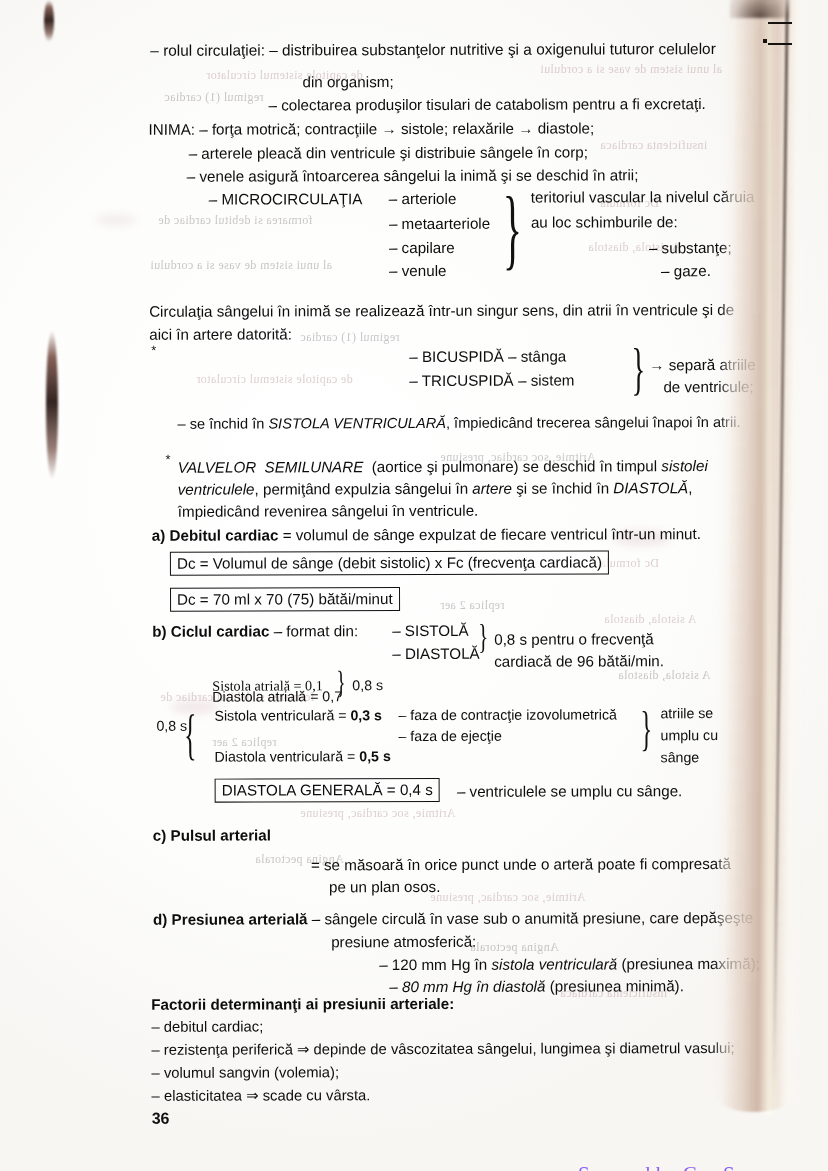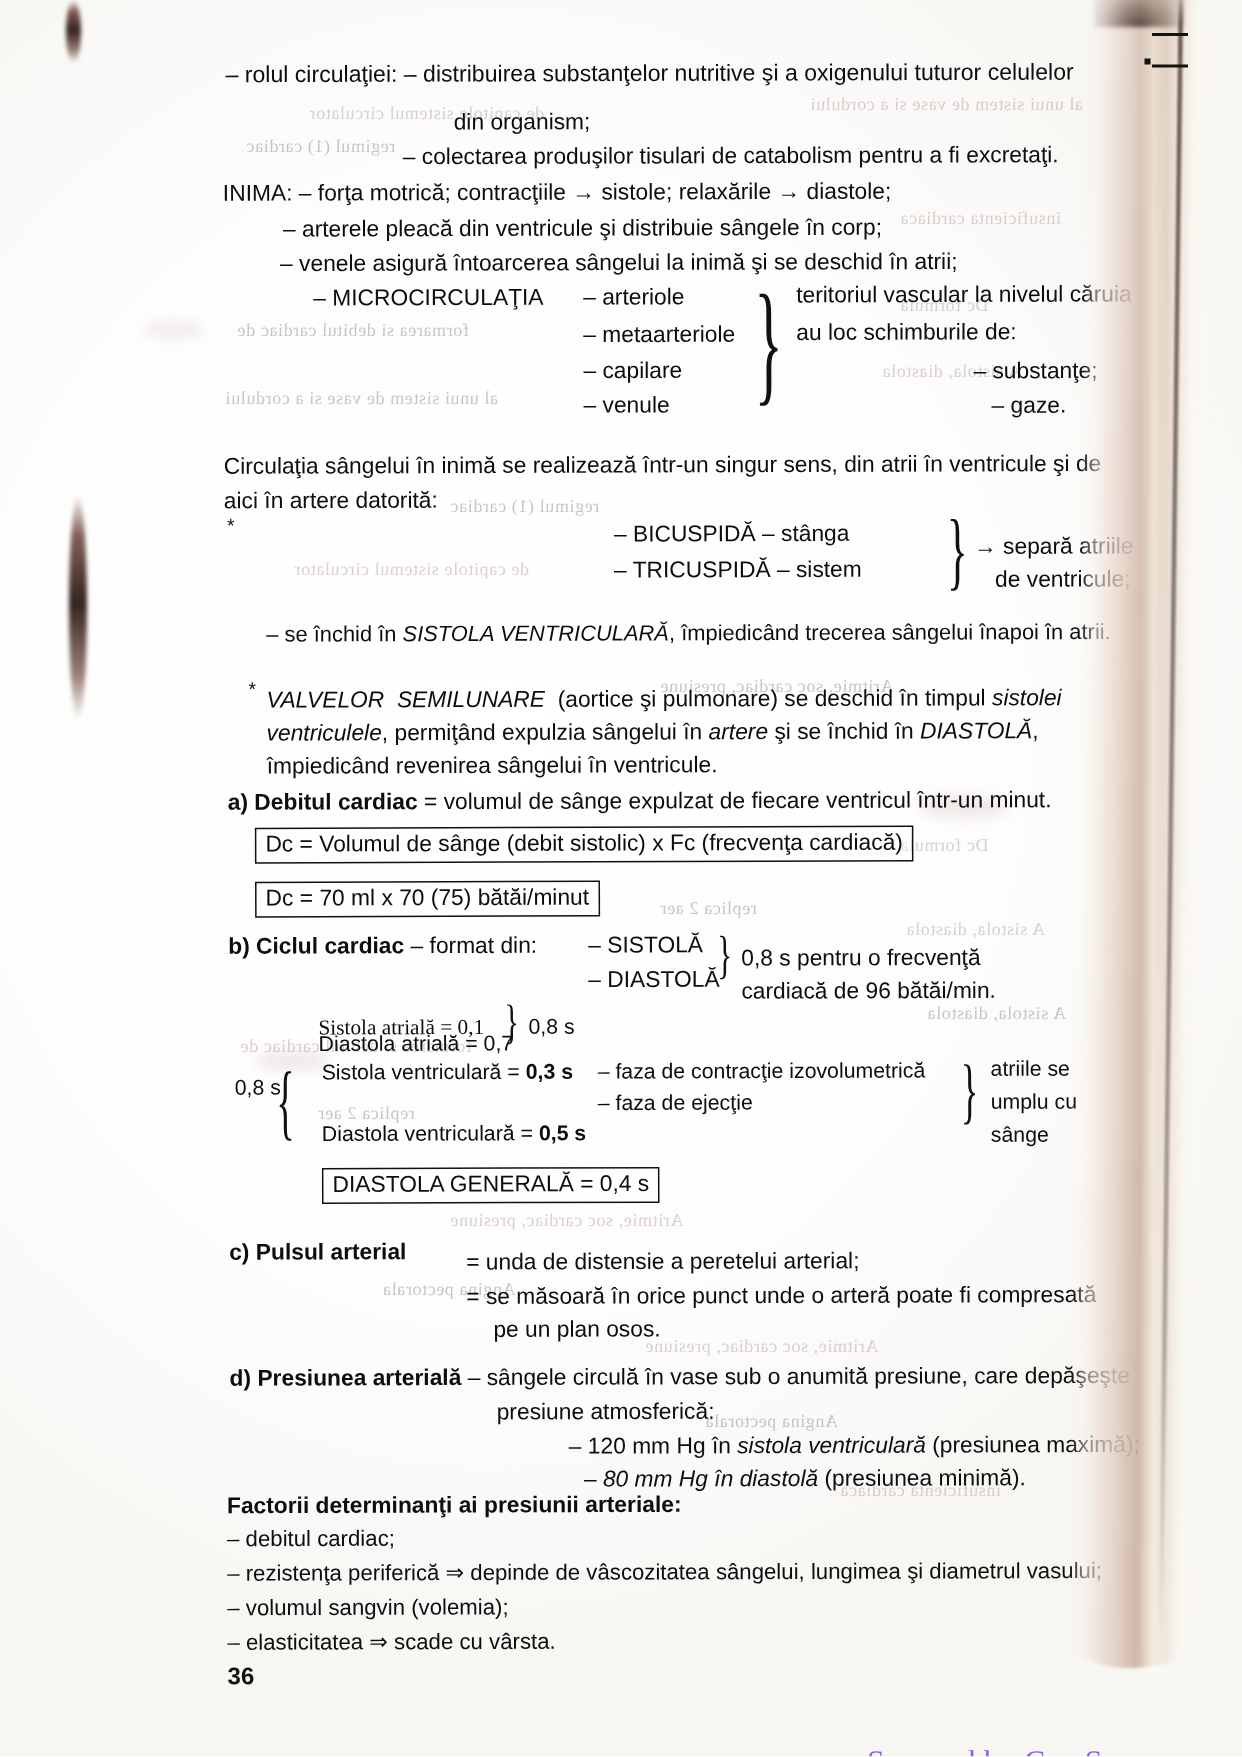--- a/index.html
+++ b/index.html
@@ -270,23 +270,23 @@
     <div class="ln sm" style="left:398px; top:708px;">– faza de contracţie izovolumetrică</div>
     <div class="ln sm" style="left:398px; top:729px;">– faza de ejecţie</div>
     <div class="ln sm" style="left:214px; top:749px;"><span>Diastola ventriculară = </span><b>0,5 s</b></div>
 
     <div class="brace" style="left:640px; top:705px; font-size:30px; transform:scaleY(1.62) scaleX(0.82); transform-origin:left top;">}</div>
     <div class="ln sm" style="left:660px; top:707px;">atriile se</div>
     <div class="ln sm" style="left:660px; top:729px;">umplu cu</div>
     <div class="ln sm" style="left:660px; top:751px;">sânge</div>
 
     <div class="boxed" style="left:214px; top:778px;">DIASTOLA GENERALĂ = 0,4 s</div>
+    <div class="ln" style="left:452px; top:784px;"> – ventriculele se umplu cu sânge.</div>
 
     <div class="ln b" style="left:152px; top:827px;">c) Pulsul arterial</div>
-    <div class="ln" style="left:310px; top:834px;">= unda de distensie a peretelui arterial;</div>
     <div class="ln" style="left:310px; top:857px;">= se măsoară în orice punct unde o arteră poate fi compresată</div>
     <div class="ln" style="left:328px; top:879px;">pe un plan osos.</div>
 
     <div class="ln" style="left:152px; top:911px;"><b>d) Presiunea arterială</b><span> – sângele circulă în vase sub o anumită presiune, care depăşeşte</span></div>
     <div class="ln" style="left:330px; top:934px;">presiune atmosferică:</div>
     <div class="ln" style="left:378px; top:957px;"><span>– 120 mm Hg în </span><i>sistola ventriculară</i><span> (presiunea maximă);</span></div>
     <div class="ln" style="left:388px; top:979px;"><i>– 80 mm Hg în diastolă</i><span> (presiunea minimă).</span></div>
 
     <div class="ln b" style="left:150px; top:996px;">Factorii determinanţi ai presiunii arteriale:</div>
     <div class="ln" style="left:150px; top:1018px; font-size:14.8px;">– debitul cardiac;</div>

